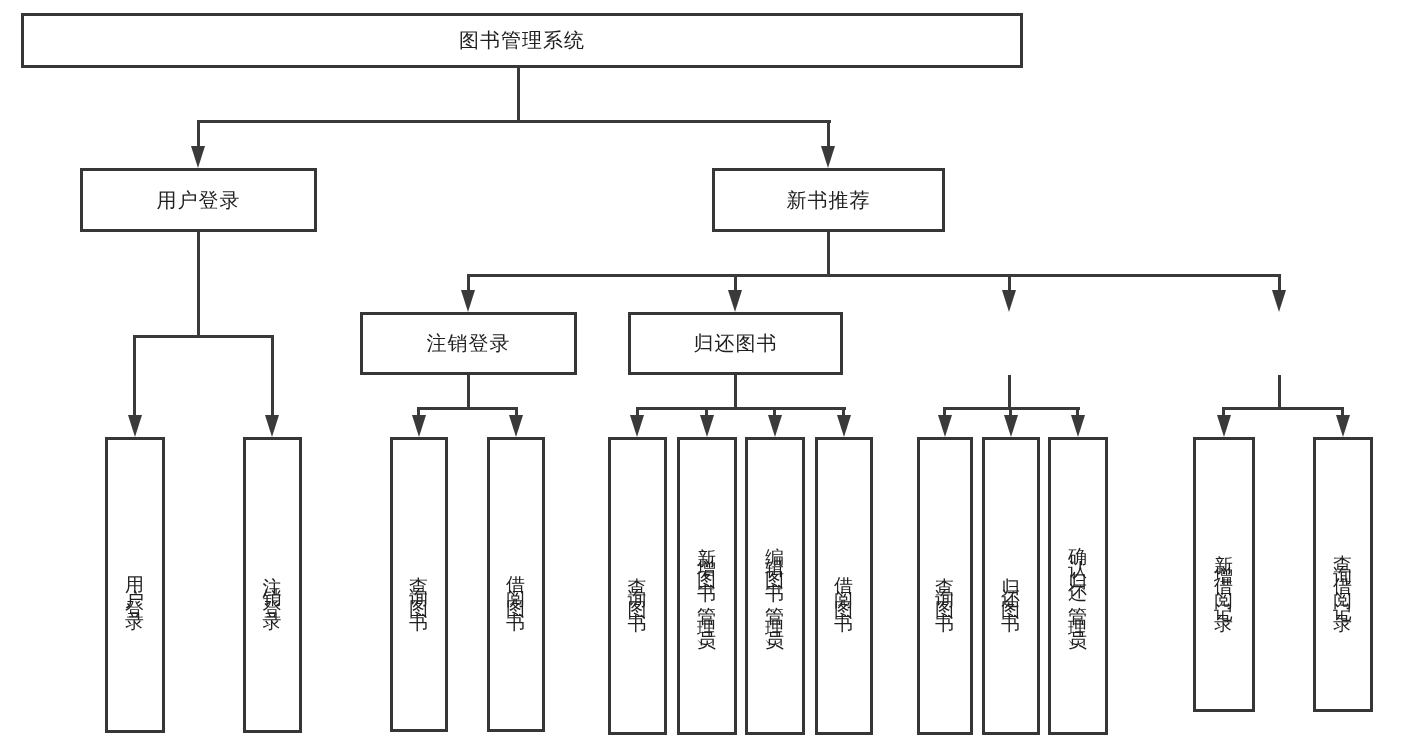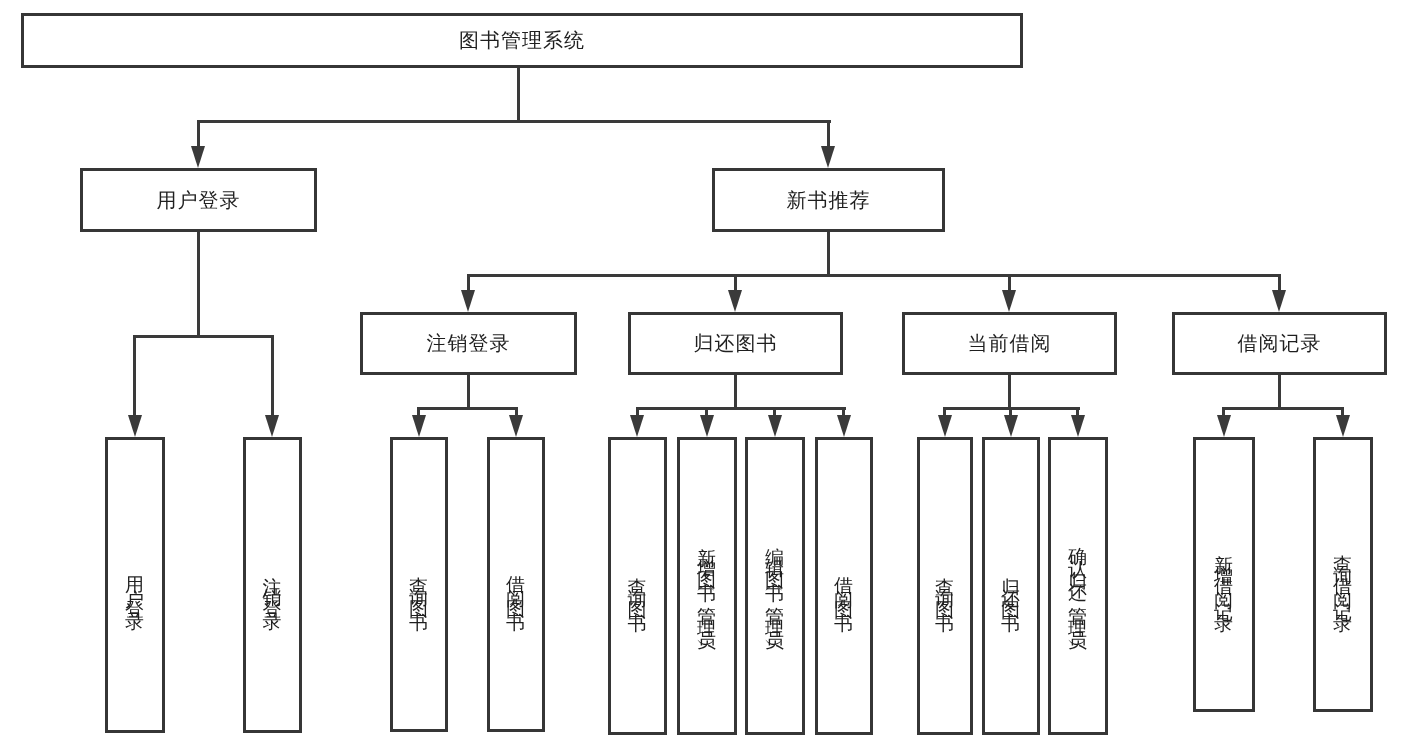--- a/index.html
+++ b/index.html
@@ -95,26 +95,20 @@
   <div class="arrow" style="left:1002px;top:290px"></div>
   <div class="vline" style="left:1278px;top:274px;height:18px"></div>
   <div class="arrow" style="left:1272px;top:290px"></div>
 
   <div class="hnode" style="left:360px;top:312px;width:217px;height:63px">
     <span>注销登录</span>
   </div>
   <div class="hnode" style="left:628px;top:312px;width:215px;height:63px">
     <span>归还图书</span>
   </div>
-  <div class="hnode" style="left:902px;top:312px;width:215px;height:63px">
-    <span>当前借阅</span>
-  </div>
-  <div class="hnode" style="left:1172px;top:312px;width:215px;height:63px">
-    <span>借阅记录</span>
-  </div>
 
   <div class="vline" style="left:467px;top:375px;height:32px"></div>
   <div class="hline" style="left:417px;top:407px;width:101px"></div>
   <div class="vline" style="left:417px;top:407px;height:10px"></div>
   <div class="arrow" style="left:412px;top:415px"></div>
   <div class="vline" style="left:515px;top:407px;height:10px"></div>
   <div class="arrow" style="left:509px;top:415px"></div>
 
   <div class="vline" style="left:734px;top:375px;height:32px"></div>
   <div class="hline" style="left:636px;top:407px;width:210px"></div>

